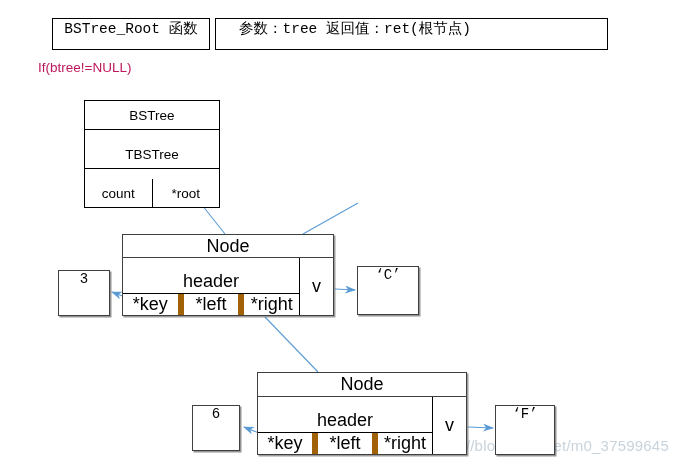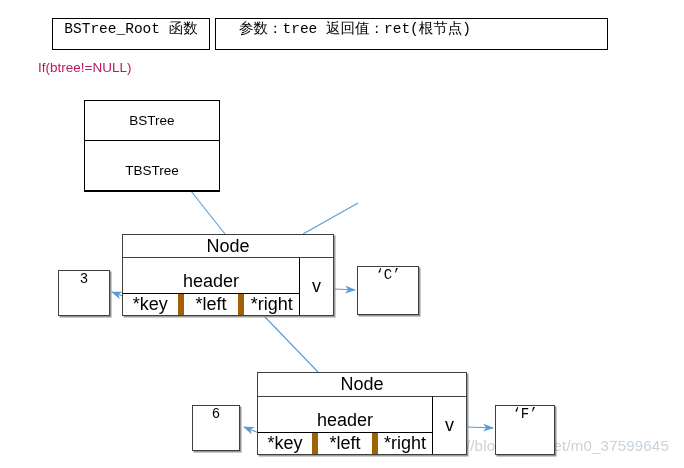--- a/index.html
+++ b/index.html
@@ -49,21 +49,21 @@
     position: absolute;
     left: 38px; top: 60px;
     font-size: 13.5px;
     color: #be185d;
     z-index: 3;
   }
 
   
   #bstree-struct {
     position: absolute;
-    left: 84px; top: 100px; width: 136px; height: 92px;
+    left: 84px; top: 100px; width: 136px; height: 108px;
     z-index: 3;
     box-sizing: border-box;
     border: 1px solid #000000;
     background: #ffffff;
     display: flex;
     flex-direction: column;
     font-size: 13.5px;
     gap: 10px;
   }
   #bstree-struct .srow {
@@ -220,20 +220,24 @@
   </div>
 
   <div id="if-stmt">If(btree!=NULL)</div>
 
   <div id="bstree-struct">
     <div class="srow">
       <div class="cell">BSTree</div>
     </div>
     <div class="srow">
       <div class="cell">TBSTree</div>
+    </div>
+    <div class="srow last">
+      <div class="cell">count</div>
+      <div class="cell divider">*root</div>
     </div>
   </div>
 
 
   <div class="node-struct" id="node1">
     <div class="node-title">Node</div>
     <div class="node-body">
       <div class="header-col">
         <div class="header-label">header</div>
         <div class="field-row">

